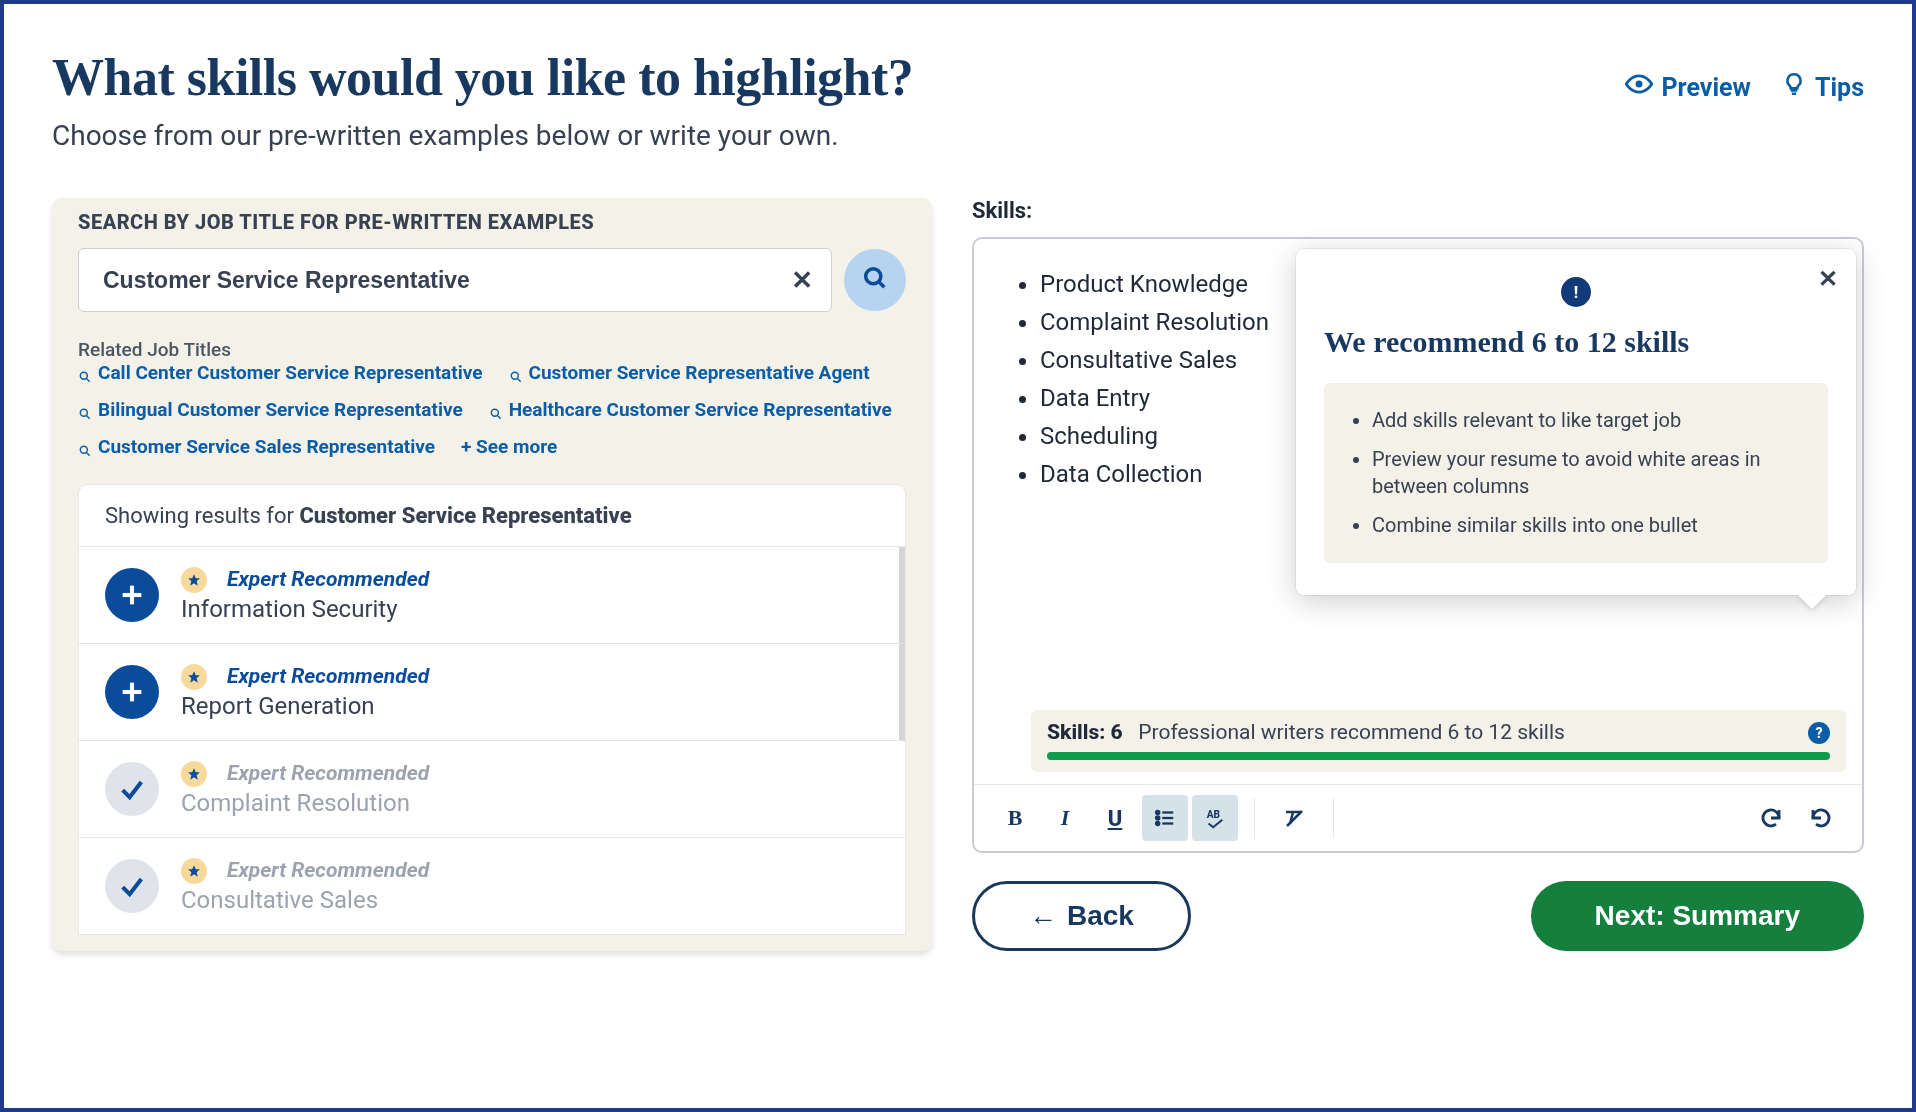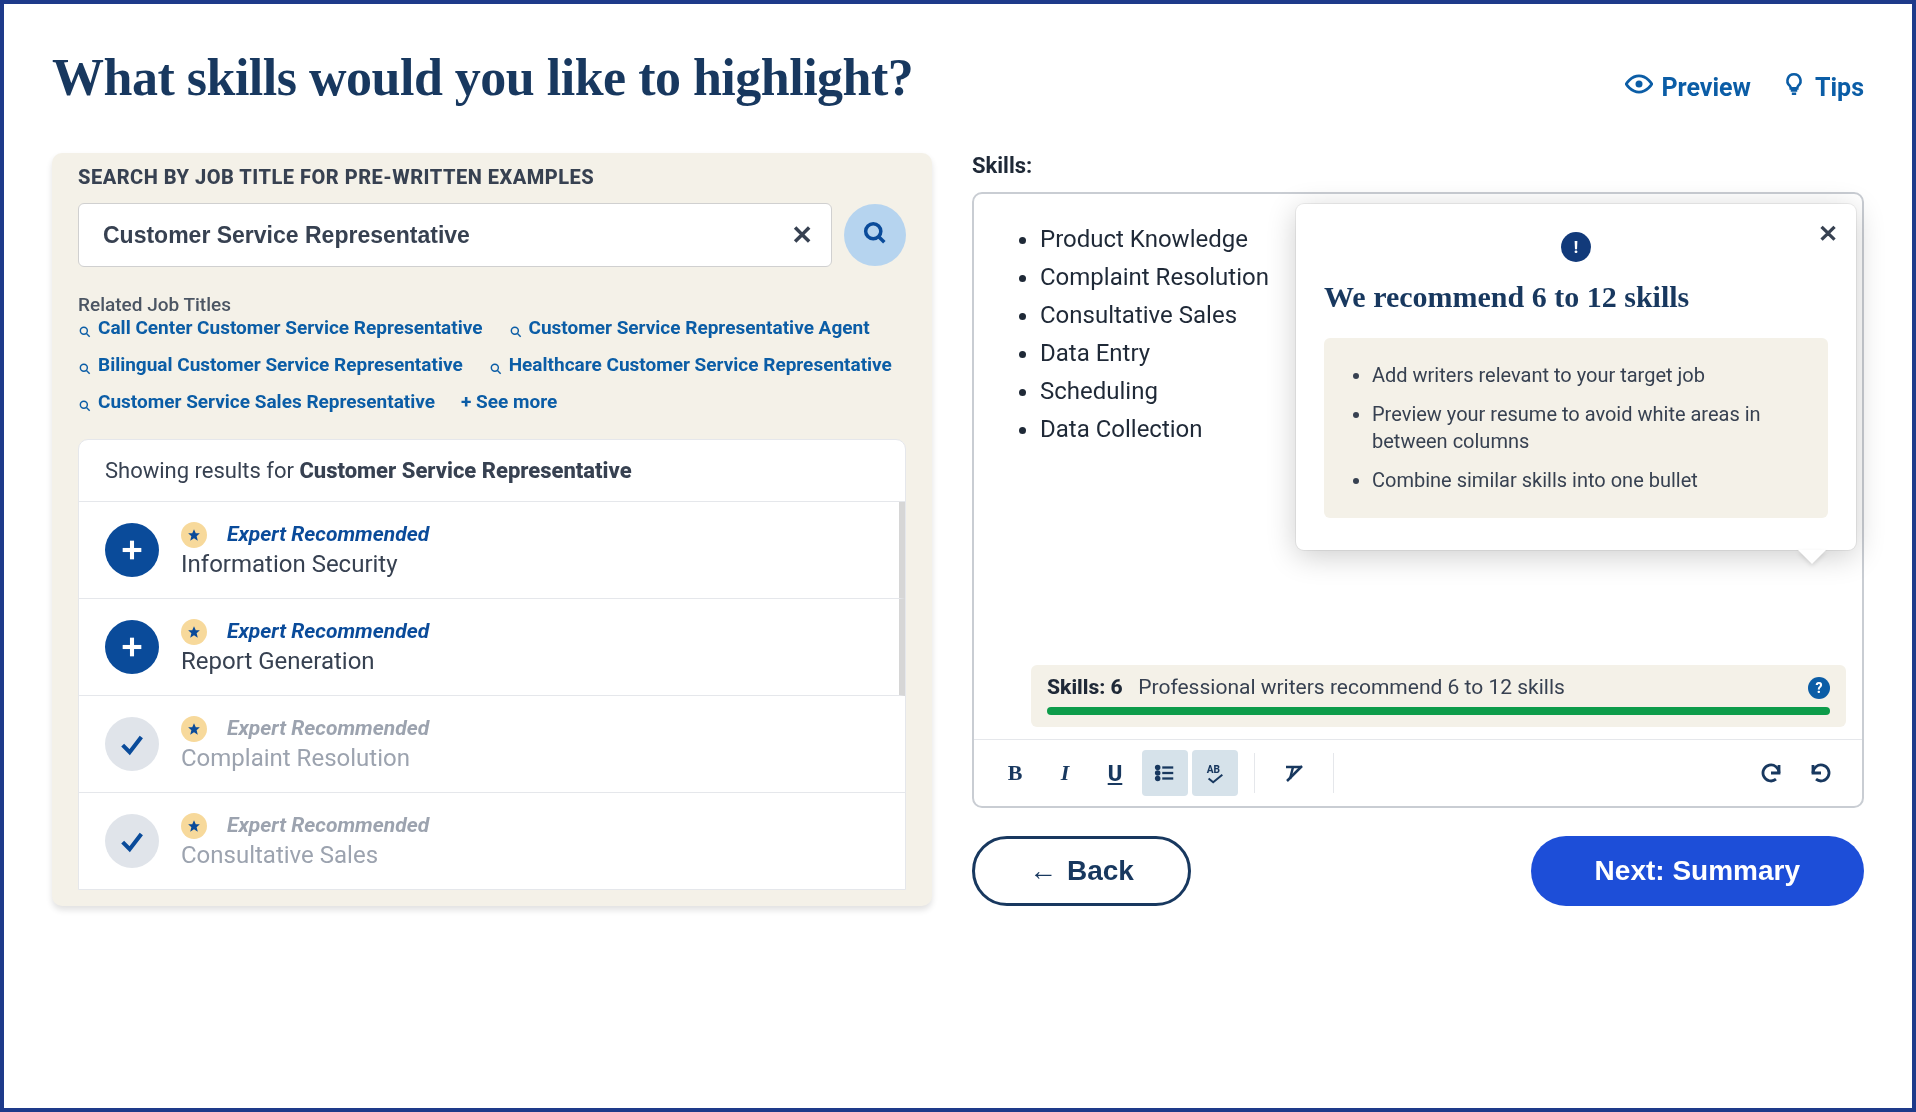--- a/index.html
+++ b/index.html
@@ -81,21 +81,21 @@
   .help-q { position:absolute; right:16px; top:12px; width:22px; height:22px; border-radius:50%; background:#0b5da6; color:#fff; font-size:14px; font-weight:800; display:flex; align-items:center; justify-content:center; cursor:pointer; }
 
   .toolbar { border-top:1px solid #e5e7eb; display:flex; align-items:center; padding: 10px 18px; gap: 4px;}
   .tb-btn { width:46px; height:46px; display:flex; align-items:center; justify-content:center; border-radius:4px; font-size:22px; font-weight:800; color:#18385f; cursor:pointer;}
   .tb-btn.active { background:#d6e2ea; }
   .tb-sep { width:1px; height:40px; background:#e5e7eb; margin: 0 12px;}
   .tb-spacer { flex:1; }
 
   .nav-row { display:flex; justify-content:space-between; margin-top: 28px; }
   .btn-back { border:3px solid #18385f; color:#18385f; background:#fff; font-size:28px; font-weight:800; border-radius: 999px; padding: 16px 54px; cursor:pointer; display:inline-flex; gap:10px; align-items:center;}
-  .btn-next { border:none; color:#fff; background:#1d4ed8; font-size:28px; font-weight:800; border-radius: 999px; padding: 19px 64px; cursor:pointer; }
+  .btn-next { border:none; color:#fff; background:#15803d; font-size:28px; font-weight:800; border-radius: 999px; padding: 19px 64px; cursor:pointer; }
 
   
   .popover {
     position:absolute; right: 6px; top: 10px; width: 560px;
     background:#fff; border-radius:8px; box-shadow: 0 6px 30px rgba(0,0,0,0.2), 0 0 0 1px rgba(0,0,0,0.06);
     padding: 28px 28px 32px 28px; z-index: 20;
   }
   .popover::after {
     content:""; position:absolute; bottom:-14px; right:30px;
     width:0; height:0; border-left:14px solid transparent; border-right:14px solid transparent; border-top:14px solid #fff;
@@ -107,20 +107,21 @@
   .popover-tips { background:#f4f1e8; border-radius:6px; margin-top:24px; padding: 18px 22px 18px 34px; }
   .popover-tips ul { list-style: disc; padding-left: 14px; }
   .popover-tips li { font-size:20px; color:#374151; padding: 6px 0; line-height:1.35; }
 </style>
 </head>
 <body>
 
 <div class="header-row">
   <div>
     <h1 class="title">What skills would you like to highlight?</h1>
+    <p class="subtitle">Choose from our pre-written examples below or write your own.</p>
   </div>
   <div class="header-actions">
     <span class="header-action">
       <span>
         <svg width="28" height="28" viewBox="0 0 24 24" fill="none" stroke-width="2.4">
             <path d="M1 12s4-7 11-7 11 7 11 7-4 7-11 7S1 12 1 12z"></path>
             <circle cx="12" cy="12" r="3" fill="#0b5da6" stroke="none"></circle>
           </svg>
       </span>
       <span>Preview</span>
@@ -295,21 +296,21 @@
           <li>Data Collection</li>
         </ul>
       </div>
 
       <div class="popover">
         <span class="popover-close">✕</span>
         <div class="popover-icon">!</div>
         <div class="popover-title">We recommend 6 to 12 skills</div>
         <div class="popover-tips">
           <ul>
-            <li>Add writers relevant to your target job</li>
+            <li>Add skills relevant to like target job</li>
             <li>Preview your resume to avoid white areas in between columns</li>
             <li>Combine similar skills into one bullet</li>
           </ul>
         </div>
       </div>
 
       <div class="skills-status-wrap">
         <div class="skills-status">
           <span class="status-text">
             <strong><span>Skills:</span> <span>6</span></strong>&nbsp;&nbsp;

